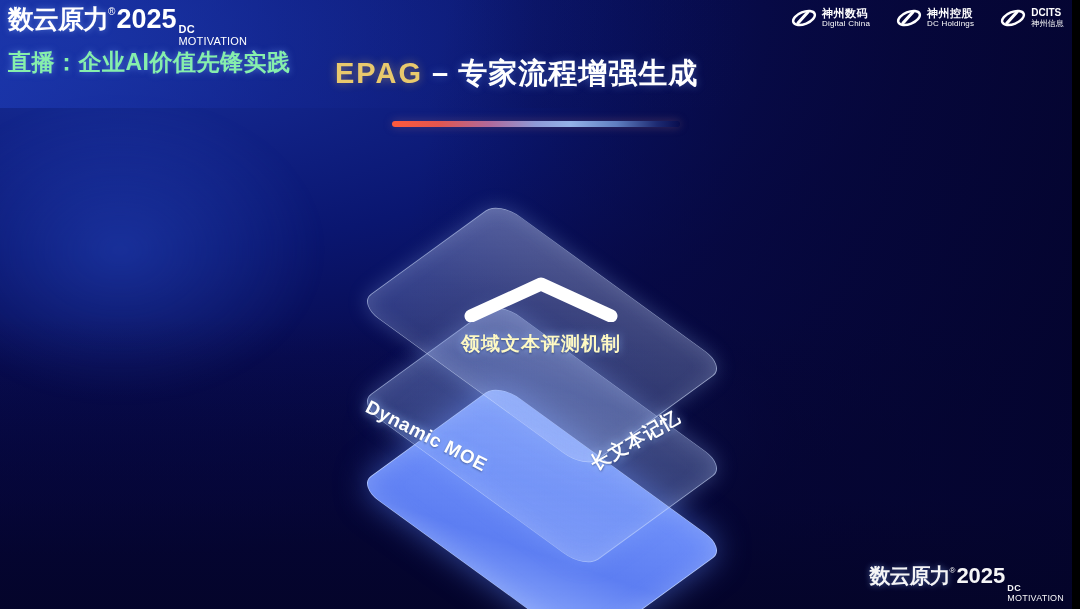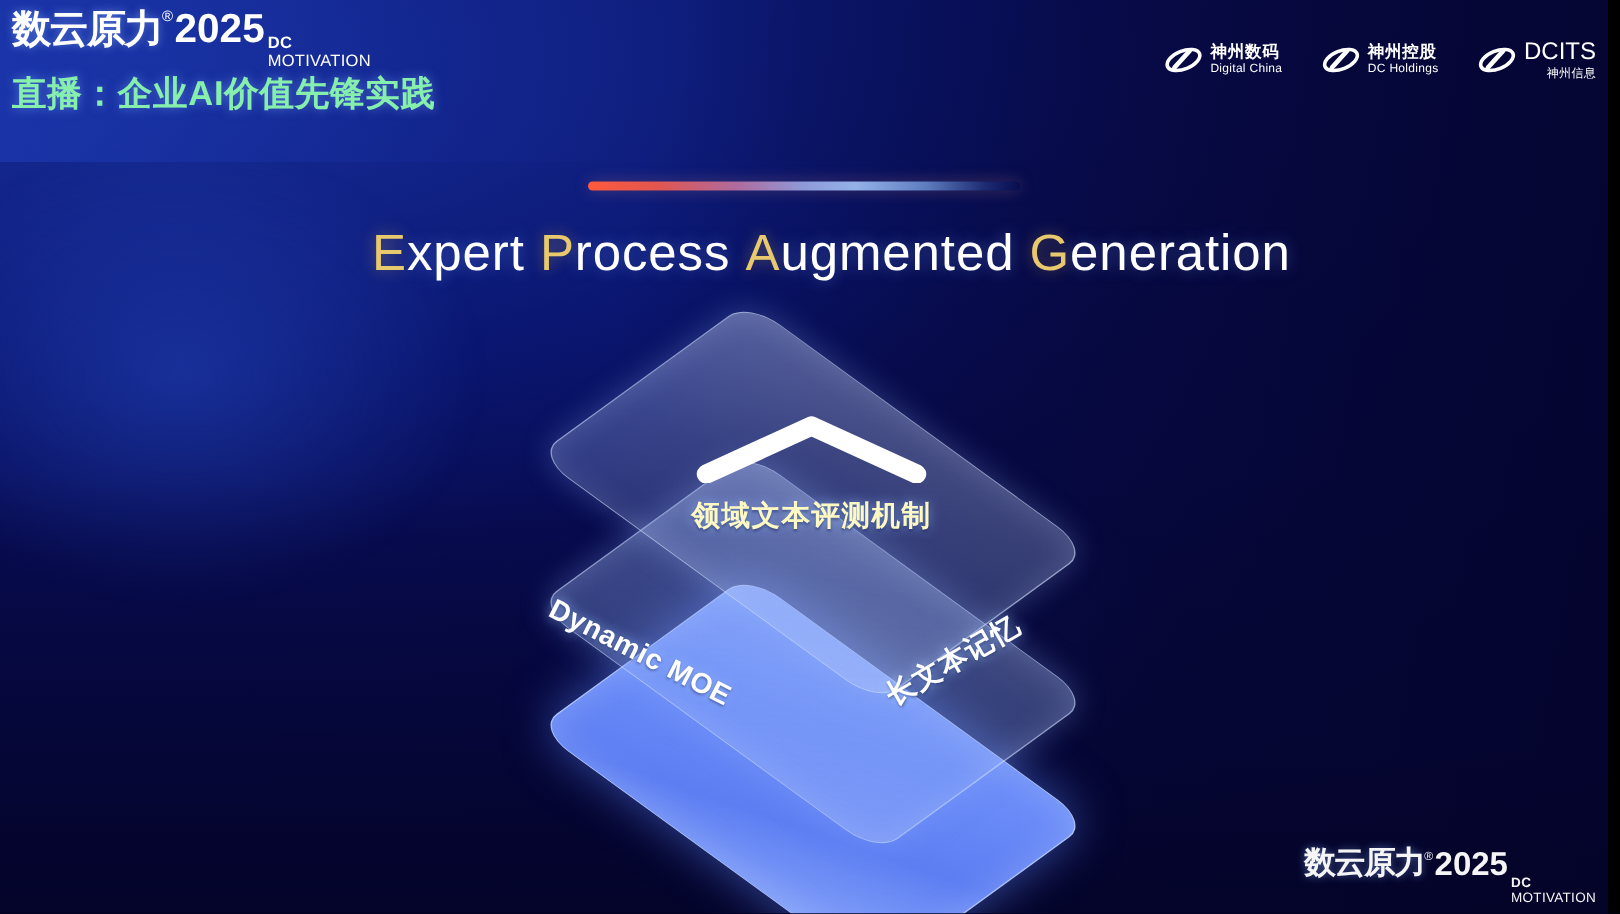--- a/index.html
+++ b/index.html
@@ -116,43 +116,42 @@
     right: 8px; top: 7px;
     display: flex;
     align-items: center;
     gap: 26px;
   }
   .partner {
     display: flex;
     align-items: center;
     gap: 5px;
     color: #fff;
-    margin-top: 20px;
   }
   .swirl { display:block; }
   .partner-text { line-height: 1.05; }
   .partner-cn {
     display: block;
     font-size: 11px;
     font-weight: 700;
     letter-spacing: .5px;
     white-space: nowrap;
   }
   .partner-en {
     display: block;
     font-size: 8px;
     font-weight: 400;
     letter-spacing: .2px;
     white-space: nowrap;
     margin-top: 1px;
     text-align: right;
   }
   .partner-cn.big-en {
-    font-size: 16px;
-    font-weight: 400;
+    font-size: 10px;
+    font-weight: 700;
     letter-spacing: 0;
   }
 
   
   .title-cn {
     position: absolute;
     left: 335px; top: 54px;
     font-size: 29px;
     font-weight: 700;
     color: #ffffff;
@@ -344,24 +343,26 @@
         <path d="M7 16 L17 5" stroke="#ffffff" stroke-width="3.2" stroke-linecap="round"></path>
       </svg>
       <span class="partner-text">
         <span class="partner-cn big-en">DCITS</span>
         <span class="partner-en">神州信息</span>
       </span>
     </div>
 
   </div>
 
+  <div class="title-cn">
+    <span class="epag">EPAG</span><span> – </span><span>专家流程增强生成</span>
+  </div>
 
   <div class="accent-bar"></div>
 
-  <div class="title-en"><span class="cap">E</span><span>xpert</span>&nbsp;<span class="cap">P</span><span>rocess</span>&nbsp;<span class="cap">A</span><span>ugmented</span>&nbsp;<span class="cap">G</span><span>eneration</span></div>
 
   <div class="stack">
 
     <div class="plate plate-1"></div>
     <div class="plate plate-2"></div>
     <div class="plate plate-3"></div>
 
     <svg class="chevron-icon" viewBox="0 0 156 46">
       <path d="M8 40 L78 8 L148 40" fill="none" stroke="#ffffff" stroke-width="13" stroke-linecap="round" stroke-linejoin="round"></path>
     </svg>

